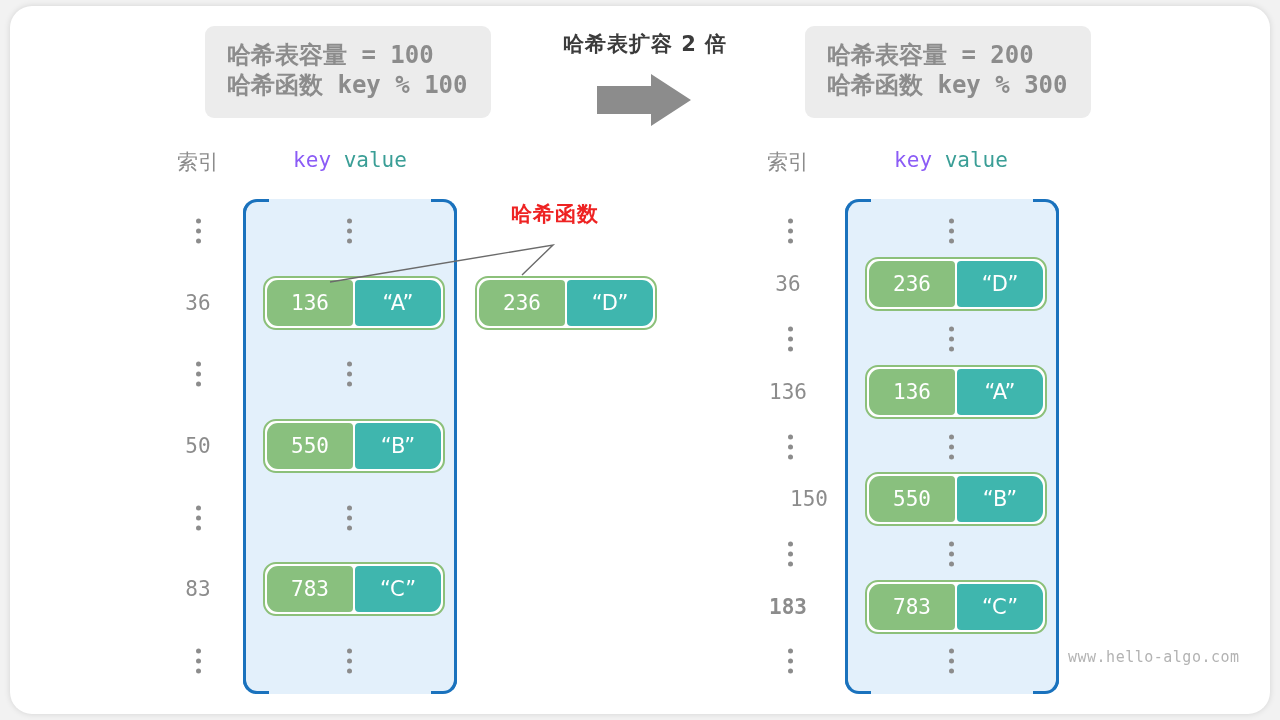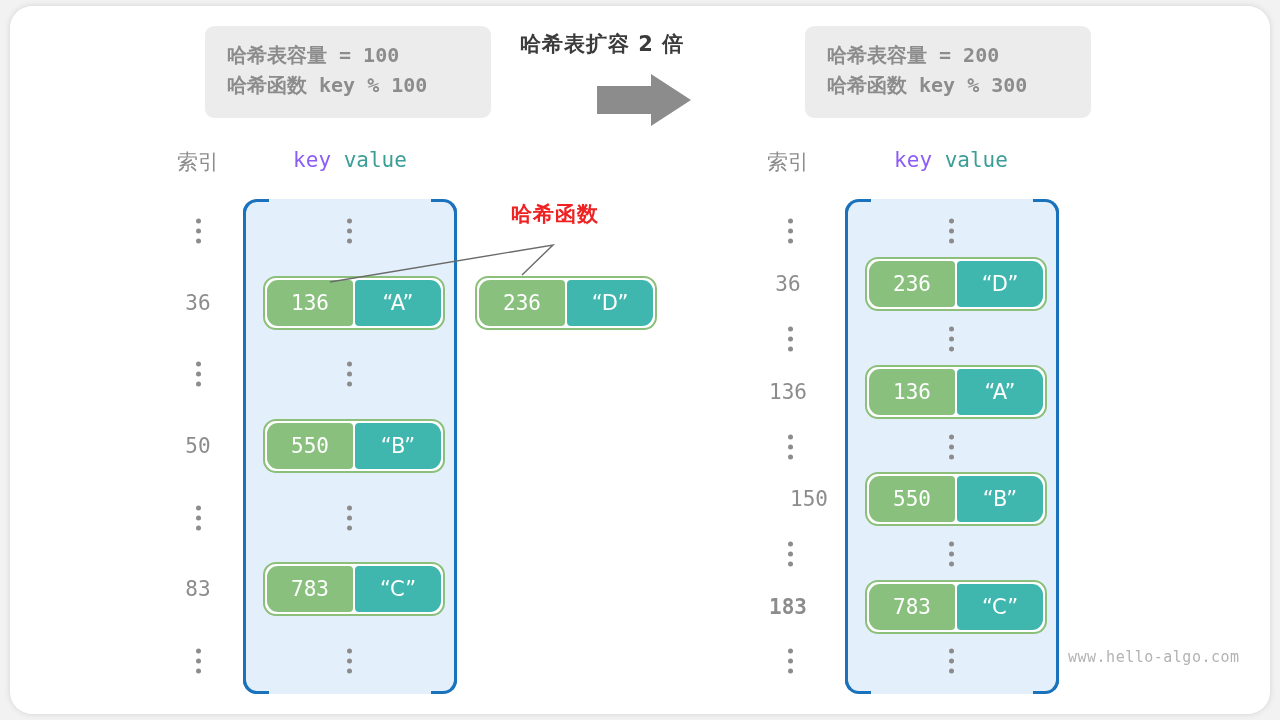--- a/index.html
+++ b/index.html
@@ -32,42 +32,42 @@
 
   
   .info-box {
     position: absolute;
     background: #ececec;
     border-radius: 9px;
     padding: 14px 22px 16px 22px;
     box-sizing: border-box;
   }
   .info-line {
-    font-size: 20px;
+    font-size: 24px;
     line-height: 30px;
     color: #8c8c8c;
     white-space: pre;
     font-family: "DejaVu Sans Mono", "Liberation Mono", monospace;
     font-weight: bold;
   }
   .info-line .cjk {
     font-family: "DejaVu Sans", "Liberation Sans", sans-serif;
     font-weight: bold;
   }
 
   #info-left  { left: 205px; top: 26px;  width: 286px; height: 92px; }
   #info-right { left: 805px; top: 26px;  width: 286px; height: 92px; }
 
   
   #center-title {
     position: absolute;
     left: 520px;
     top: 30px;
     width: 250px;
-    text-align: left;
+    text-align: center;
     font-size: 21px;
     font-weight: bold;
     color: #3b3b3b;
     letter-spacing: 1px;
   }
   #arrow-wrap {
     position: absolute;
     left: 595px;
     top: 72px;
     width: 100px;

